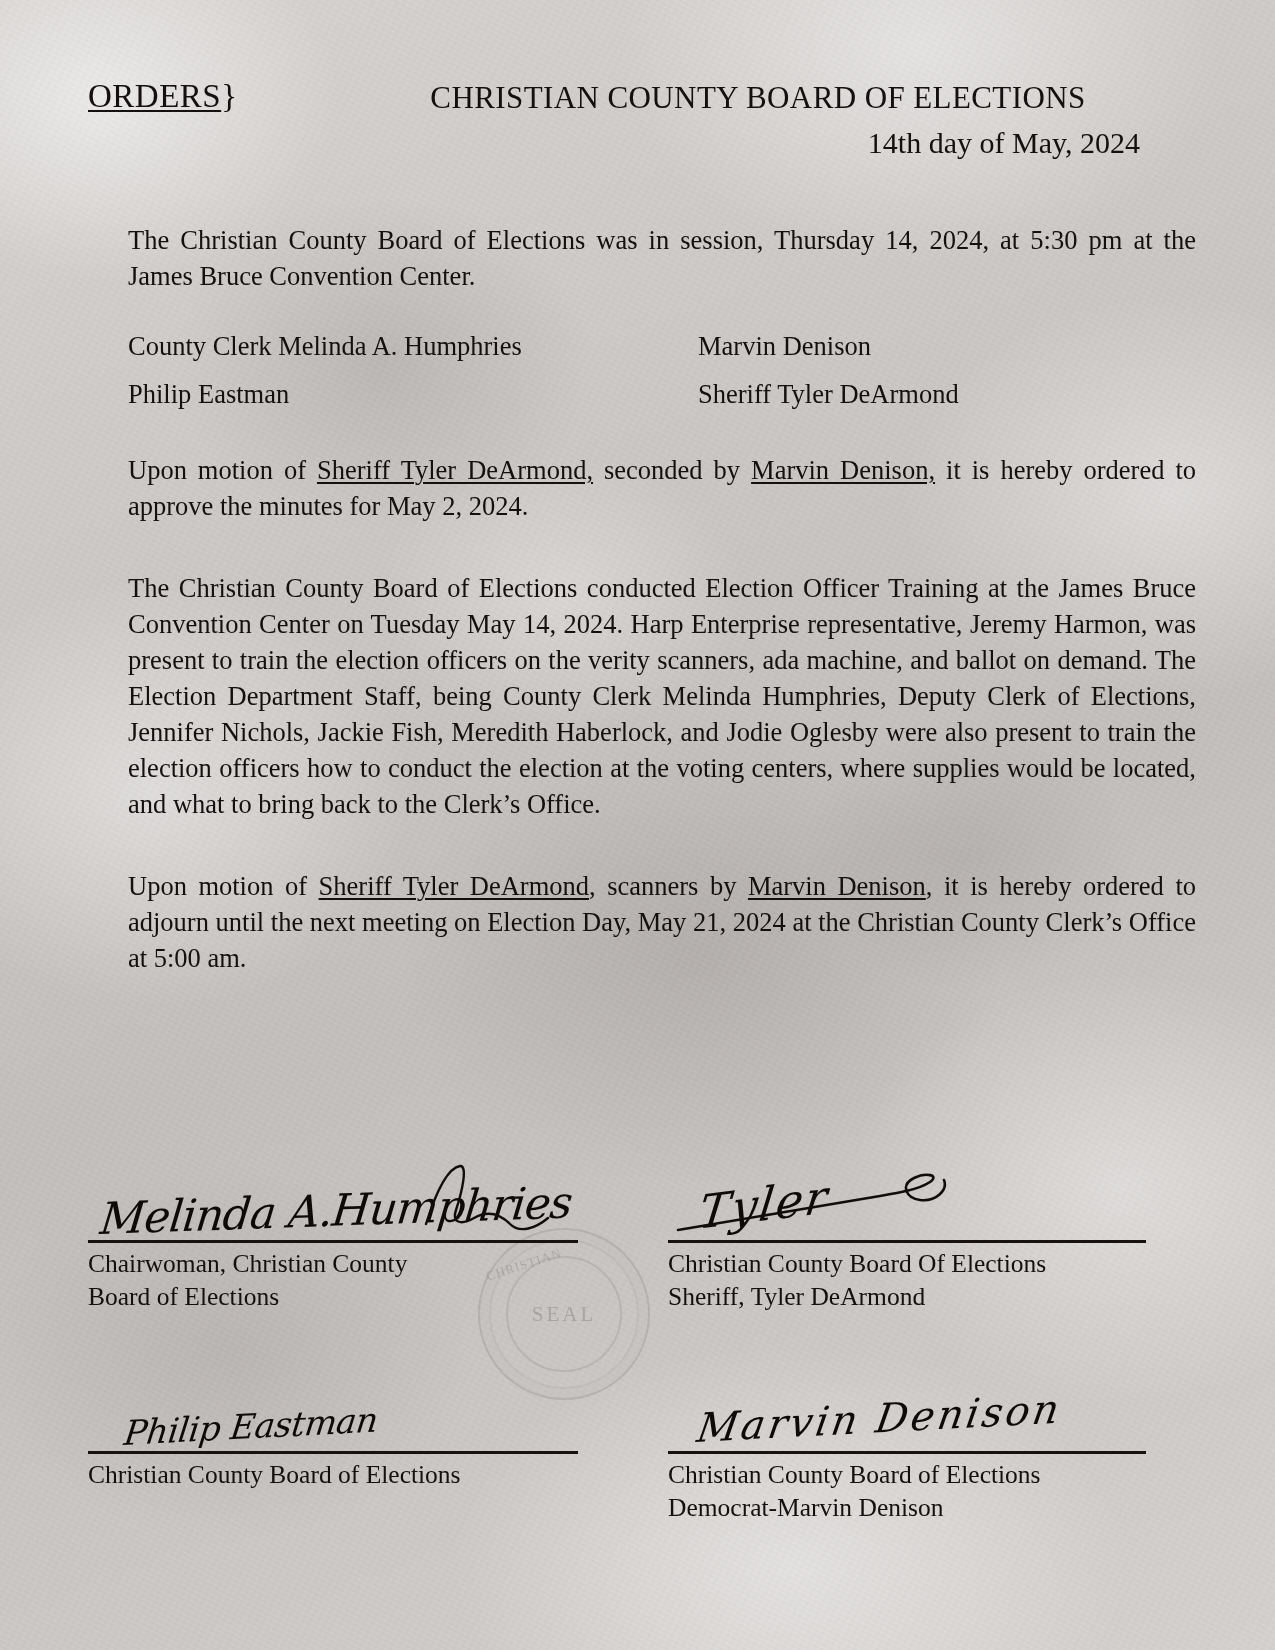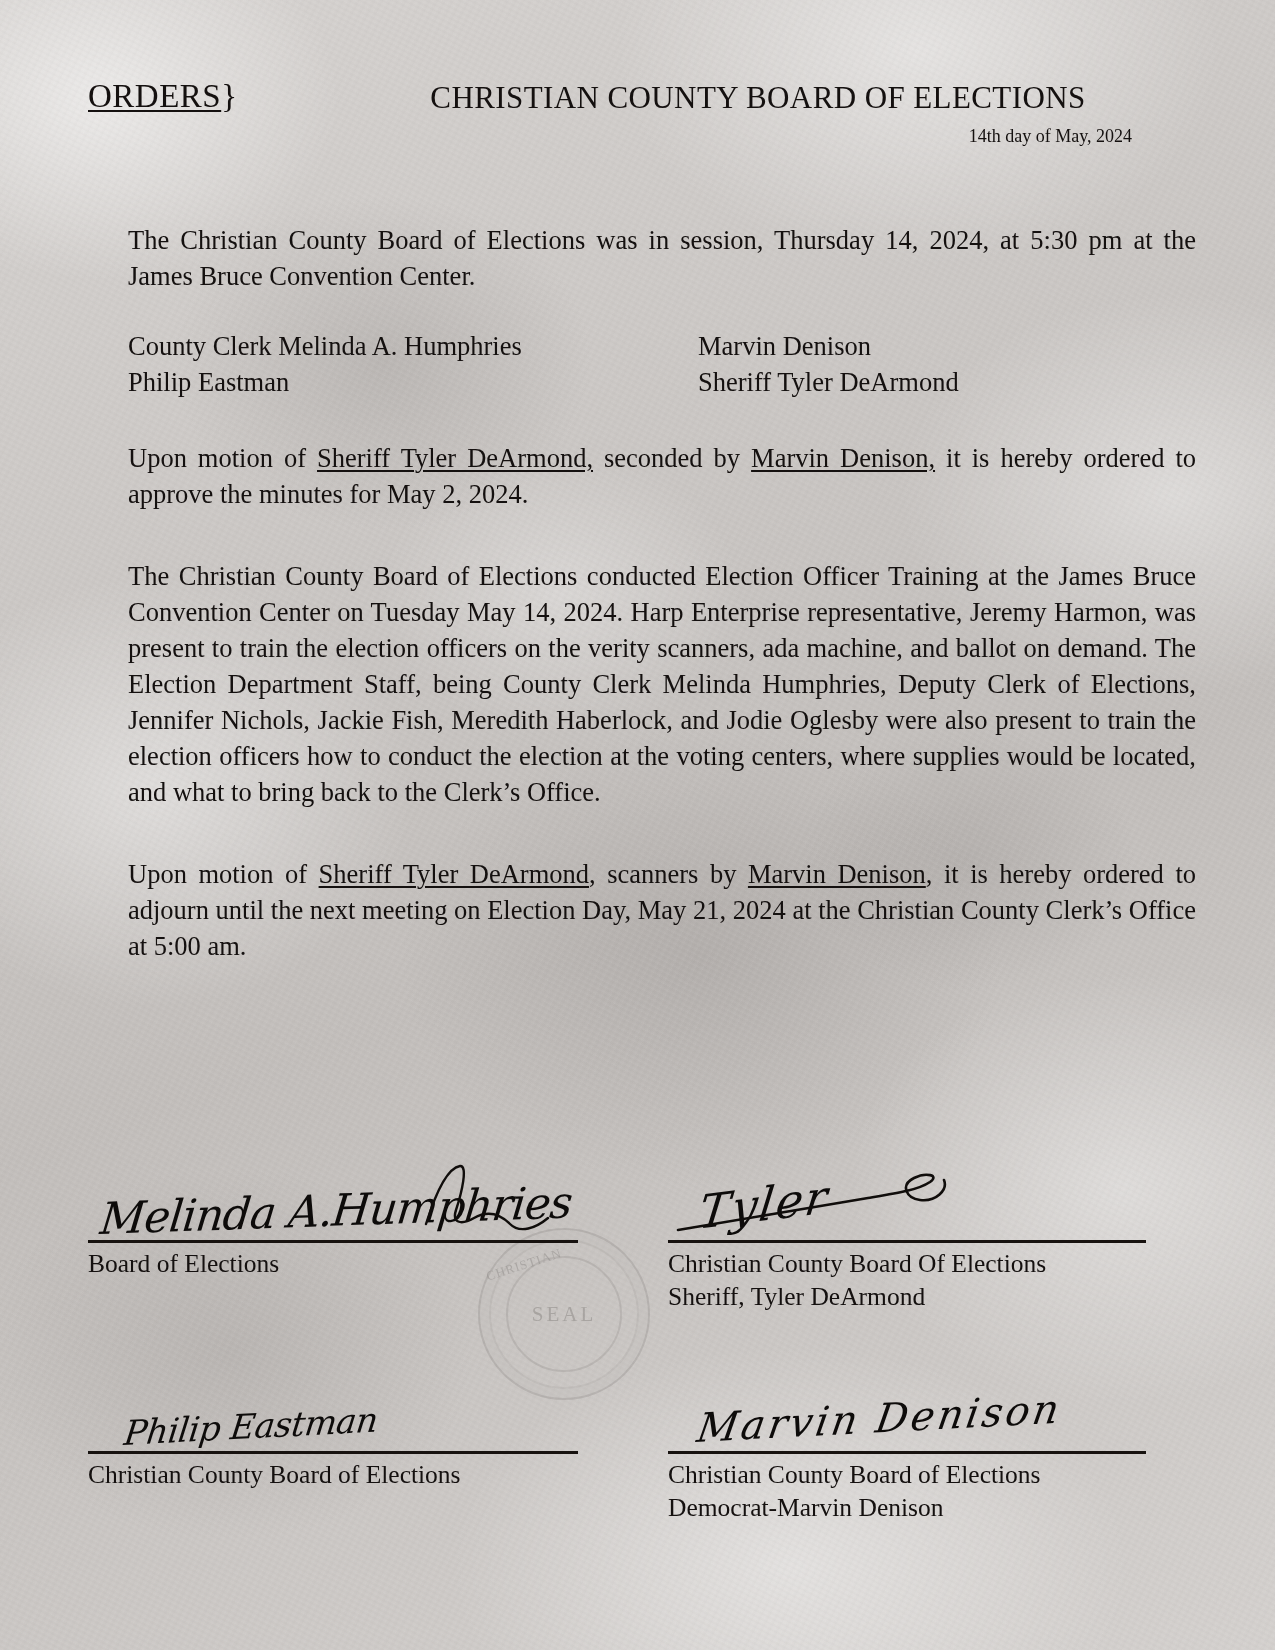--- a/index.html
+++ b/index.html
@@ -79,23 +79,23 @@
     top: 2px;
     width: 780px;
     text-align: center;
     font-size: 31px;
     font-variant: small-caps;
     letter-spacing: 0.4px;
     font-weight: 400;
   }
   .doc-date {
     position: absolute;
-    right: 16px;
+    right: 8px;
     top: 48px;
-    font-size: 18px;
+    font-size: 30px;
   }
 
   
   .body-text {
     position: absolute;
     left: 88px;
     top: 222px;
     width: 1068px;
     font-size: 26.5px;
     line-height: 36px;
@@ -111,20 +111,21 @@
   .u {
     text-decoration: underline;
     text-underline-offset: 3px;
     text-decoration-thickness: 1.6px;
   }
 
   
   .members {
     display: grid;
     grid-template-columns: 570px 1fr;
+    row-gap: 12px;
     margin: 0 0 40px 0;
     font-size: 26.5px;
   }
 
   
   .sigblock {
     position: absolute;
     left: 88px;
     top: 1168px;
     width: 1068px;
@@ -277,20 +278,21 @@
 
     <div class="sigrow">
       <div class="sigcell left">
         <div class="sigline">
           <span class="script sig-melinda">Melinda A.Humphries</span>
           <svg class="flourish" width="470" height="80" viewBox="0 0 470 80" style="left:8px; bottom:-2px;">
             <path d="M330 62 C340 30, 352 6, 364 4 C372 3, 366 30, 360 48 C356 60, 364 64, 378 56 C392 48, 404 52, 414 62 C424 72, 440 66, 452 56" fill="none" stroke="#100d0b" stroke-width="2.4" stroke-linecap="round"></path>
           </svg>
         </div>
         <div class="sigcaption">
+          <div>Chairwoman, Christian County</div>
           <div>Board of Elections</div>
         </div>
       </div>
       <div class="sigcell right">
         <div class="sigline">
           <span class="script sig-tyler">Tyler</span>
           <svg class="flourish" width="470" height="80" viewBox="0 0 470 80" style="left:0px; bottom:-4px;">
             <path d="M10 66 C70 56, 140 44, 200 34 C230 29, 250 26, 262 18 C272 11, 258 8, 246 14 C232 21, 238 34, 252 36 C268 38, 280 26, 276 16" fill="none" stroke="#100d0b" stroke-width="2.6" stroke-linecap="round"></path>
           </svg>
         </div>

